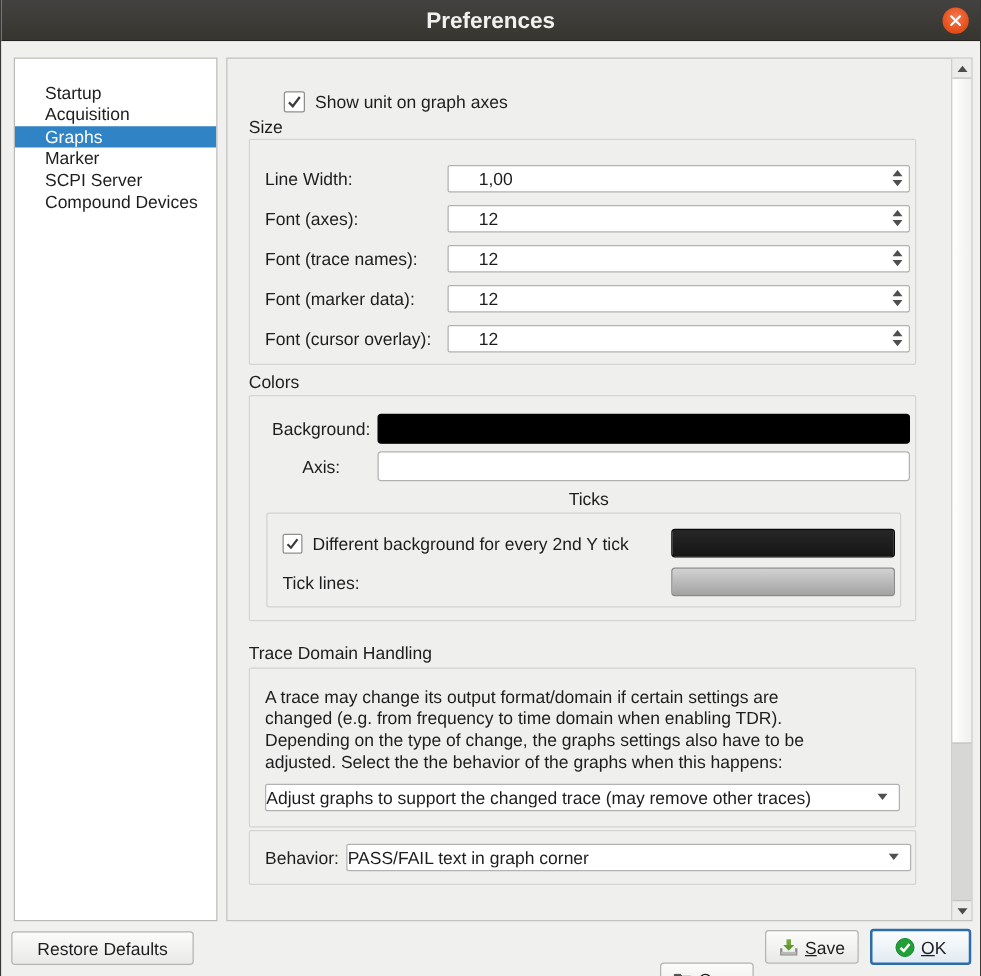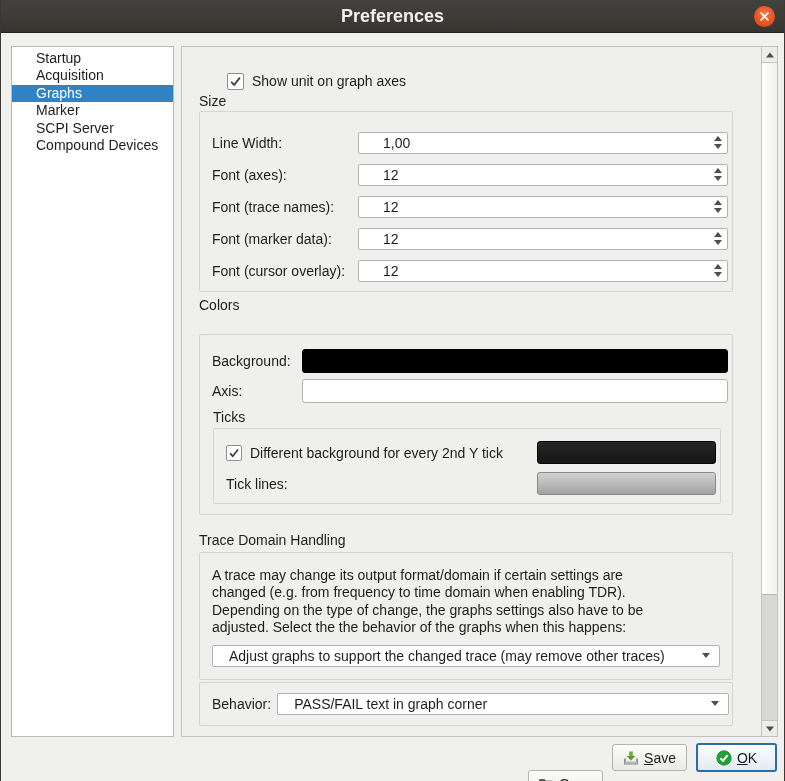--- a/index.html
+++ b/index.html
@@ -15,21 +15,21 @@
   .title-text { color:#f3f1ef; font-weight:bold; font-size:18px; }
   .close-btn { position:absolute; right:9px; top:6px; width:21px; height:21px; border-radius:50%;
                background:radial-gradient(circle at 50% 38%, #f47950 0%, #e95420 55%, #d64510 100%);
                display:flex; align-items:center; justify-content:center; cursor:default; }
 
   
   .content { position:relative; height:748px; background:#f0f0ee; }
 
   
   .sidebar { position:absolute; left:10px; top:13px; width:163px; height:691px; background:#ffffff;
-             border:1px solid #b9b9b7; padding-top:3px; overflow:hidden; }
+             border:1px solid #b9b9b7; padding-top:19px; overflow:hidden; }
   .side-item { height:17.4px; line-height:17.4px; padding-left:24px; white-space:nowrap; }
   .side-item.selected { background:#3083c5; color:#ffffff; }
 
   
   .panel { position:absolute; left:180px; top:13px; width:597px; height:691px;
            border:1px solid #c1c1bf; background:#efefed; }
   .panel-content { position:absolute; left:17px; top:0; width:534px; }
 
   
   .scrollbar { position:absolute; right:0; top:0; width:16px; height:689px; border-left:1px solid #c3c3c1;
@@ -52,21 +52,21 @@
 
   .spinbox { flex:1; height:22px; background:#fff; border:1px solid #b2b2b0; border-radius:2px;
              display:flex; align-items:center; position:relative; }
   .spin-value { padding-left:24px; flex:1; }
   .spin-btns { width:18px; height:100%; display:flex; flex-direction:column; align-items:center; justify-content:center; gap:3px; }
   .tri-up { width:0; height:0; border-left:4px solid transparent; border-right:4px solid transparent; border-bottom:5px solid #4e4e4e; }
   .tri-down { width:0; height:0; border-left:4px solid transparent; border-right:4px solid transparent; border-top:5px solid #4e4e4e; }
 
   .combobox { height:22px; background:#fff; border:1px solid #b2b2b0; border-radius:2px;
               display:flex; align-items:center; position:relative; }
-  .combo-value { padding-left:16px; flex:1; white-space:nowrap; overflow:hidden; }
+  .combo-value { padding-left:0; flex:1; white-space:nowrap; overflow:hidden; }
   .combo-arrow { width:0; height:0; border-left:4.5px solid transparent; border-right:4.5px solid transparent;
                  border-top:5px solid #4f4f4f; margin-right:9px; flex:0 0 auto; }
 
   .swatch { border-radius:3px; }
   .swatch-black { border:1px solid #000; }
   .swatch-white { border:1px solid #b2b2b0; }
   .swatch-darktick { background:linear-gradient(#262626,#161616); border:1px solid #050505; }
   .swatch-gray { background:linear-gradient(#d2d2d2,#a2a2a2); border:1px solid #8a8a88; }
 
   
@@ -198,21 +198,21 @@
               <span class="spin-value">12</span>
               <span class="spin-btns">
                   <span class="tri-up"></span>
                   <span class="tri-down"></span>
                 </span>
             </div>
           </div>
         </div>
 
         <div class="grp-label" style="margin-top:5px;">Colors</div>
-        <div class="groupbox colors-box" style="margin-top:20px;">
+        <div class="groupbox colors-box" style="margin-top:2px;text-align:center;">
 
           <div class="row color-row">
             <span class="color-label">Background:</span>
             <div class="swatch swatch-black color-swatch-wide" style="background-color: rgb(0, 0, 0);"></div>
           </div>
 
           <div class="row color-row">
             <span class="color-label">Axis:</span>
             <div class="swatch swatch-white color-swatch-wide" style="background-color: rgb(255, 255, 255);"></div>
           </div>
@@ -266,20 +266,23 @@
             <span class="arr up"></span>
           </div>
         <div class="sb-thumb"></div>
         <div class="sb-track"></div>
         <div class="sb-btn down">
             <span class="arr down"></span>
           </div>
       </div>
     </div>
 
+    <div class="btn btn-restore">
+      <span>Restore Defaults</span>
+    </div>
 
     <div class="btn btn-open">
       <svg class="icon16" viewBox="0 0 16 16">
         <path d="M1.5 3.5 h5 l1 1.5 h7 v8 h-13 z" fill="#57504a" stroke="#3a3531" stroke-width="0.6"></path>
         <path d="M1.5 7 h13 v6 h-13 z" fill="#8e4a41"></path>
         <path d="M1.5 10 h13 v3 h-13 z" fill="#6e3530"></path>
       </svg>
       <span>Open</span>
     </div>
 

